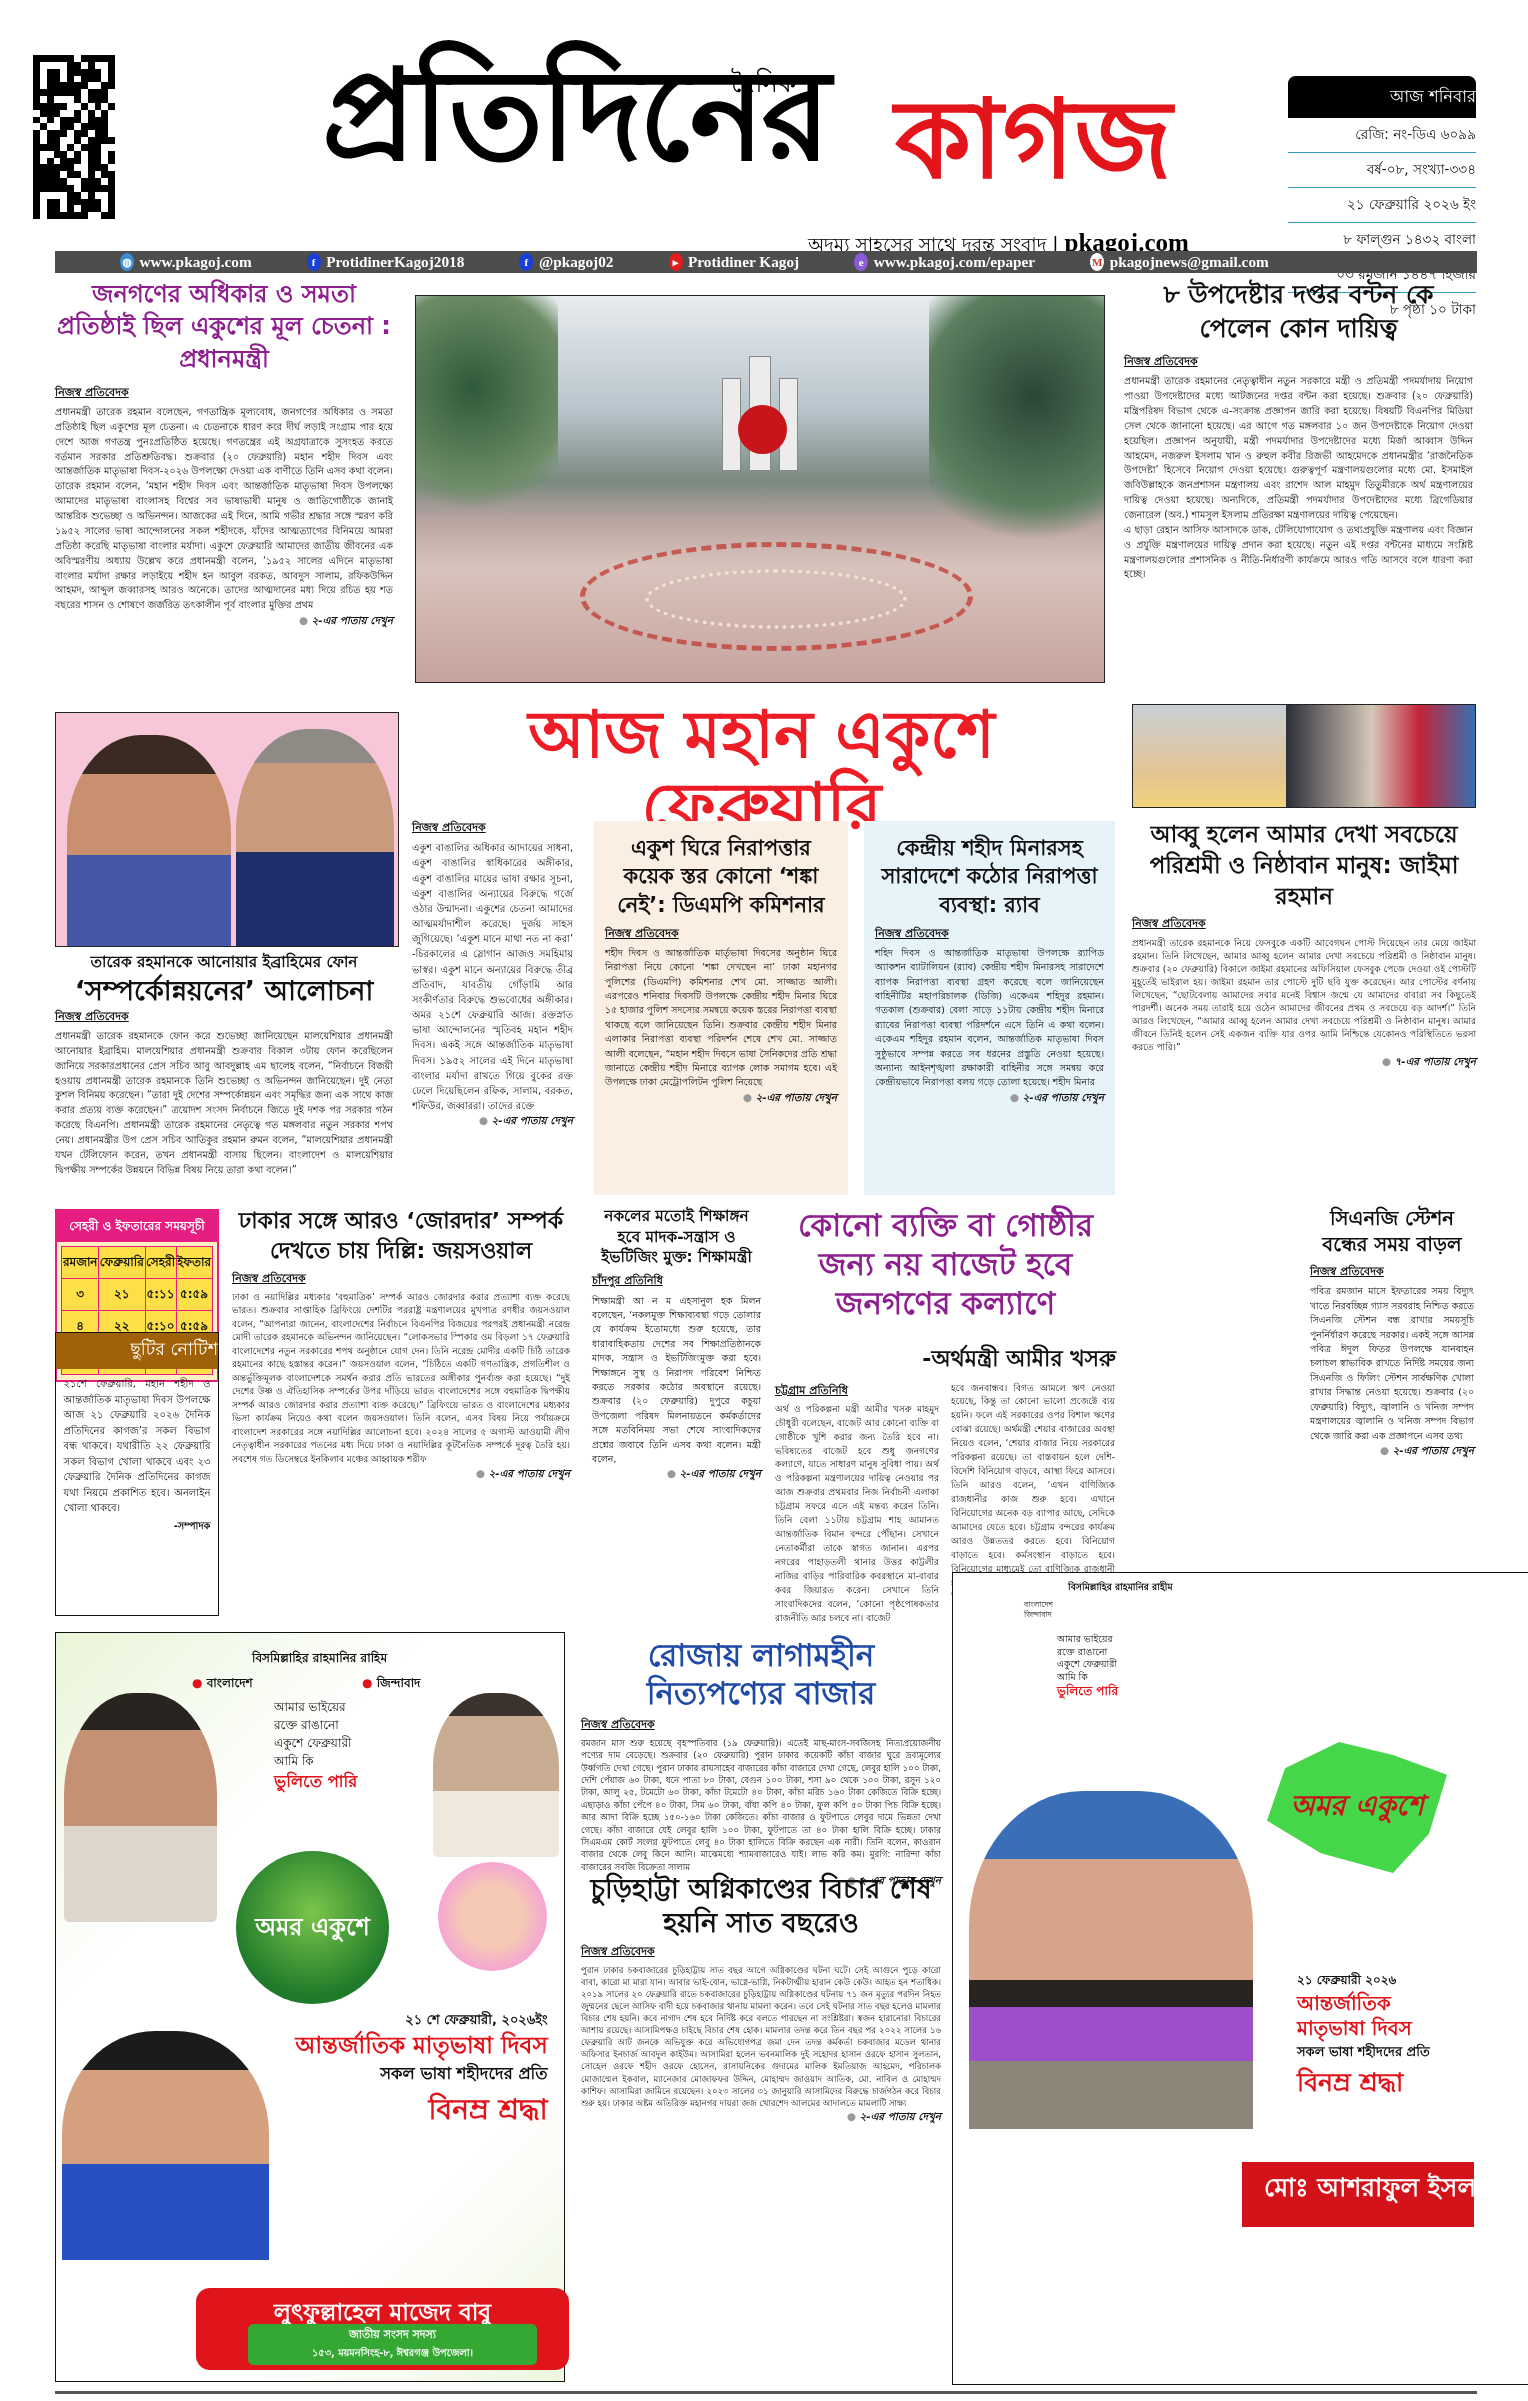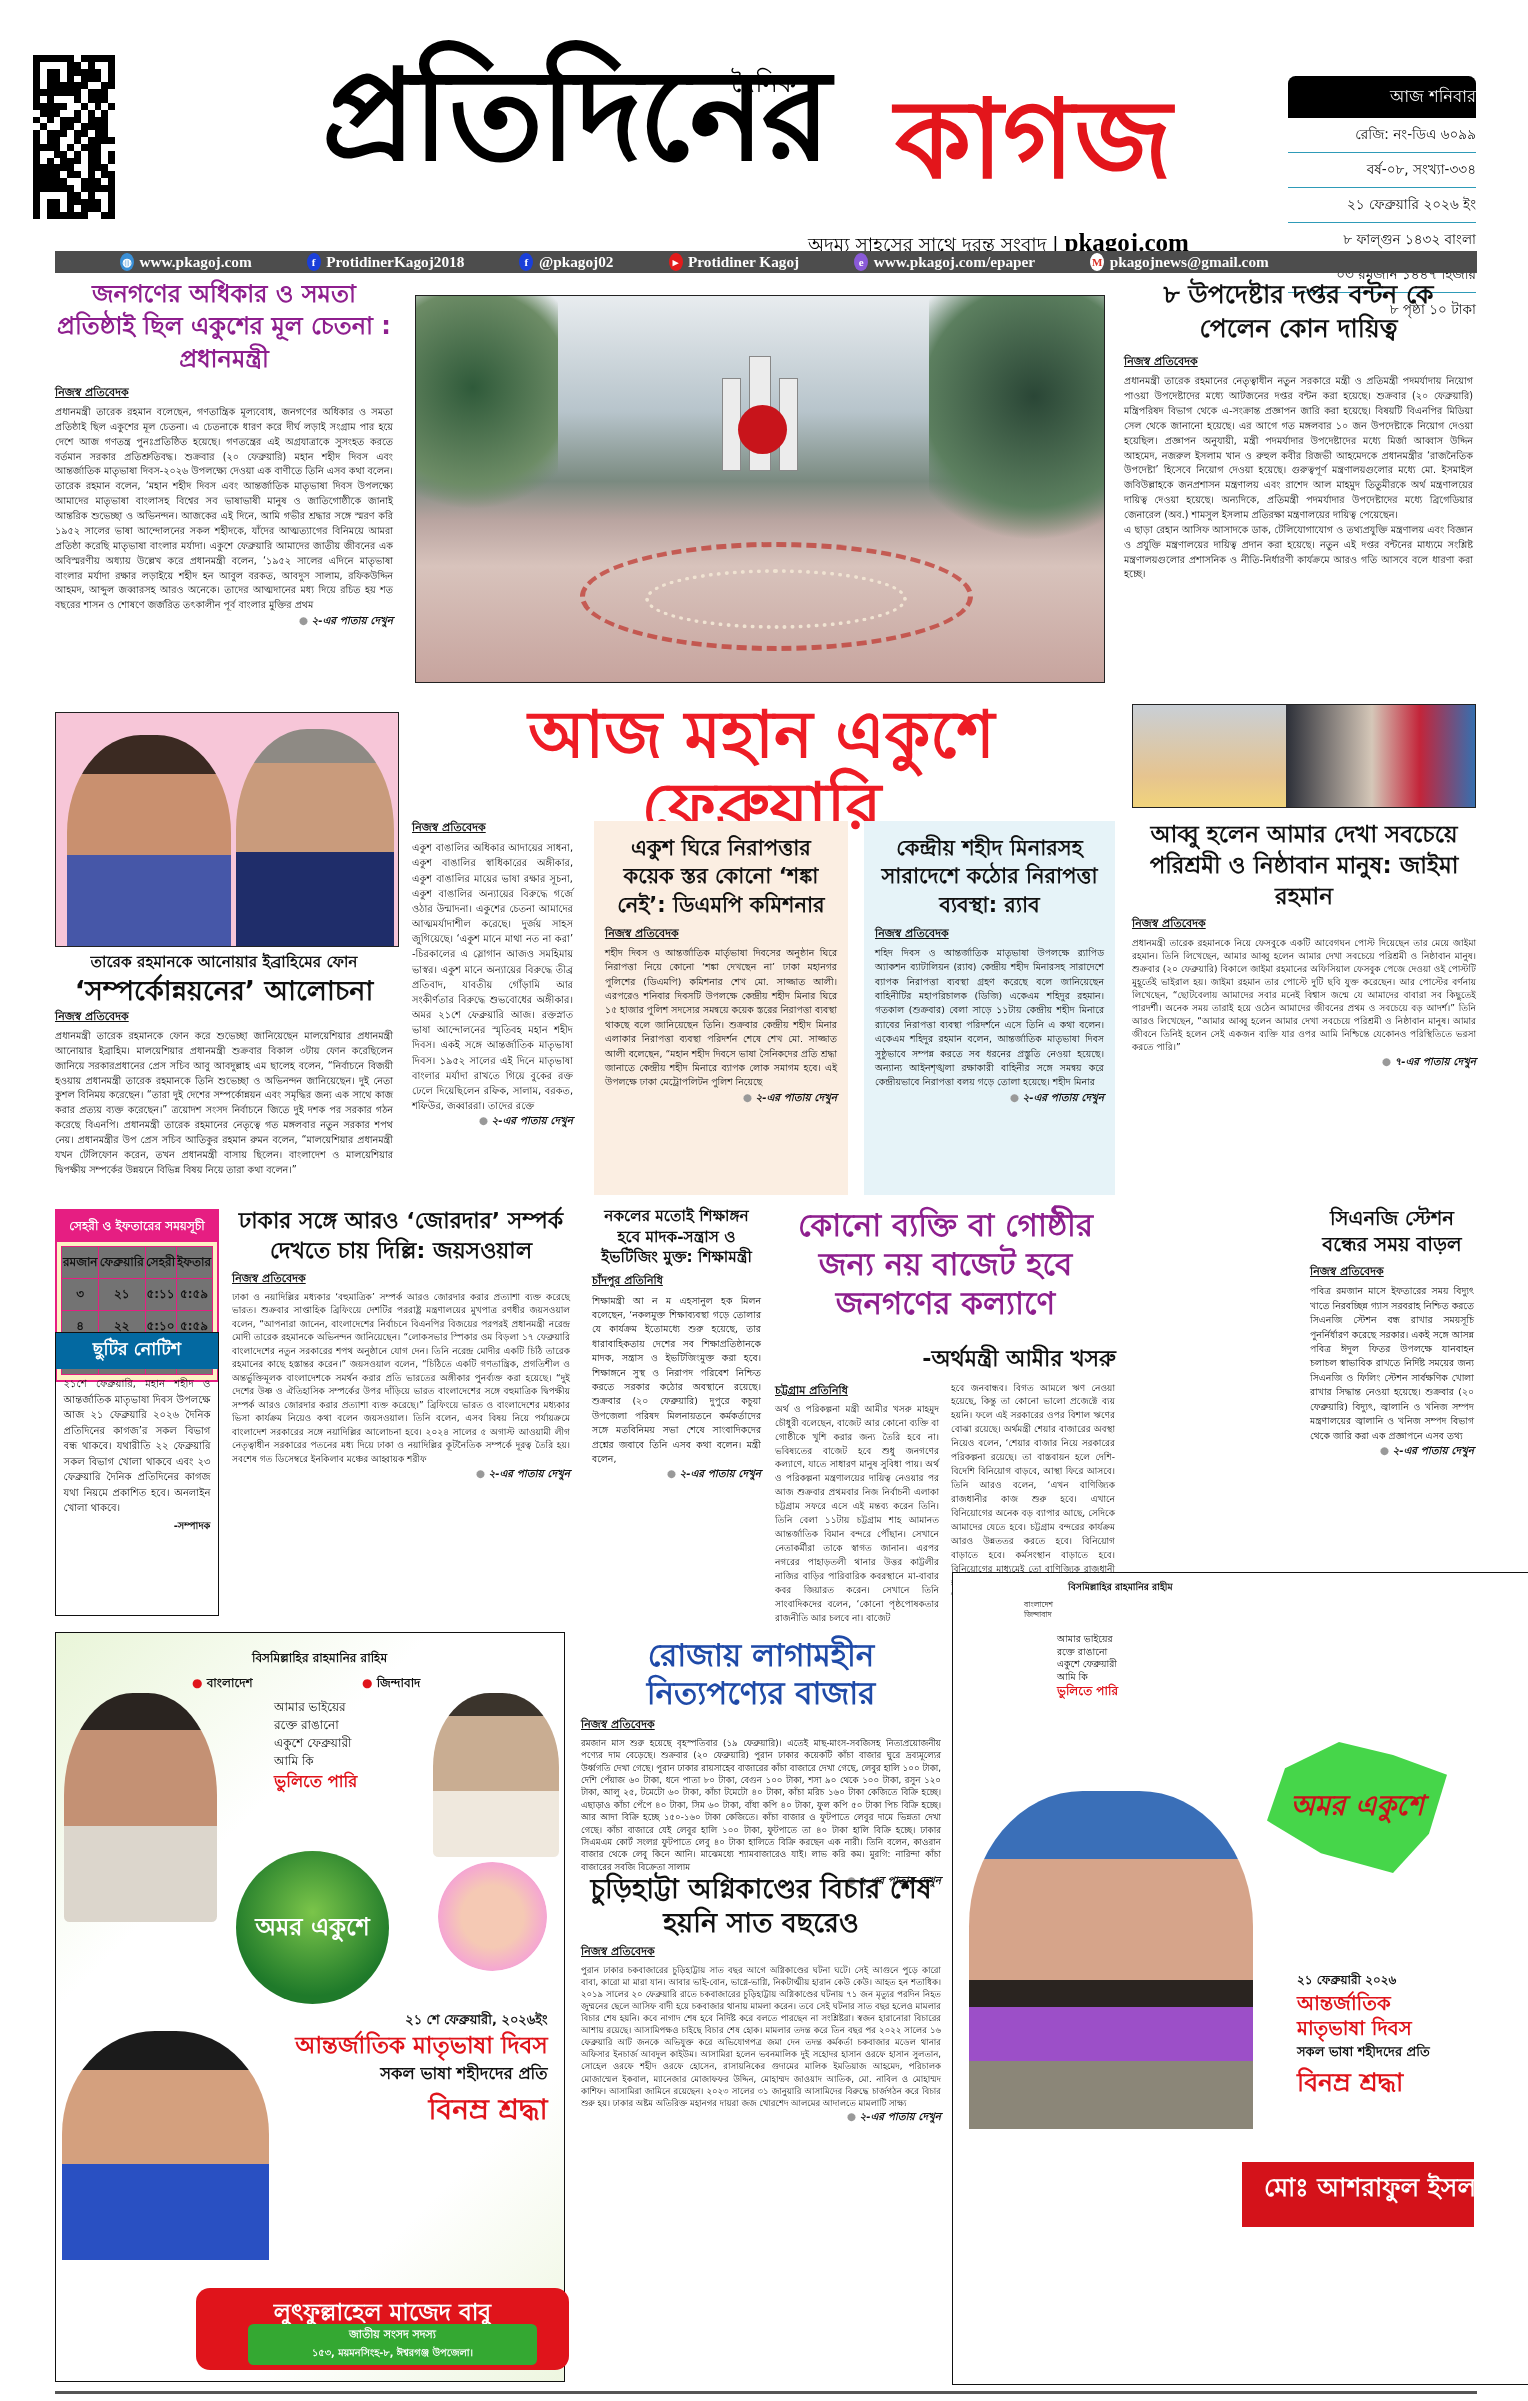--- a/index.html
+++ b/index.html
@@ -24,21 +24,21 @@
 .headline{font-weight:bold;text-align:center;line-height:1.35}
 .byline{font-size:11px;font-weight:bold;text-decoration:underline;margin-bottom:2.2px}
 .body{font-size:10.4px;line-height:1.55;text-align:justify}
 .cont{font-style:italic;font-weight:bold;font-size:10.4px;text-align:right}
 .cont:before{content:"● ";color:#999;font-style:normal}
 .photo{border:1.1px solid #222;overflow:hidden}
 .pink{background:#f7c6d8}
 .red-hl{color:#ee1c25}
 .boxed{border:1.6px solid #111}
 table.sehri{border-collapse:collapse;width:100%}
-table.sehri td{border:1.6px solid #e61e82;background:#737373;text-align:center;font-size:12px;padding:5.5px 0;font-weight:bold}
+table.sehri td{border:1.6px solid #e61e82;background:#fde047;text-align:center;font-size:12px;padding:5.5px 0;font-weight:bold}
 .ad{border:1.6px solid #111;background:#fff}
 .divider{background:#555;height:3.3px}
 </style>
 </head>
 <body>
 
 <div class="abs masthead-qr" id="qr">
     <div></div>
     <div></div>
     <div></div>
@@ -471,21 +471,21 @@
       <td>২৩</td>
       <td>৫:০৯</td>
       <td>৬:০০</td>
     </tr>
   </tbody>
       </table>
   </div>
 </div>
 
 <div class="abs boxed" style="left:55px;top:1332px;width:164px;height:284px">
-  <div style="background:#0369a1;color:#fff;font-weight:bold;font-size:17.5px;text-align:center;padding:3.3px 0">ছুটির নোটিশ</div>
+  <div style="background:#a16207;color:#fff;font-weight:normal;font-size:17.5px;text-align:right;padding:3.3px 0">ছুটির নোটিশ</div>
   <div class="body" style="padding:7.6px 7.6px 2.2px;font-size:10px">২১শে ফেব্রুয়ারি, মহান শহীদ ও আন্তর্জাতিক মাতৃভাষা দিবস উপলক্ষে আজ ২১ ফেব্রুয়ারি ২০২৬ দৈনিক প্রতিদিনের কাগজ’র সকল বিভাগ বন্ধ থাকবে। যথারীতি ২২ ফেব্রুয়ারি সকল বিভাগ খোলা থাকবে এবং ২৩ ফেব্রুয়ারি দৈনিক প্রতিদিনের কাগজ যথা নিয়মে প্রকাশিত হবে। অনলাইন খোলা থাকবে।</div>
   <div style="text-align:right;padding-right:7.6px;font-weight:bold;font-size:9.8px">-সম্পাদক</div>
 </div>
 
 <div class="abs" style="left:232px;top:1206px;width:338px">
   <div class="headline" style="font-size:22px">ঢাকার সঙ্গে আরও ‘জোরদার’ সম্পর্ক দেখতে চায় দিল্লি: জয়সওয়াল</div>
   <div class="byline" style="margin-top:4.4px">নিজস্ব প্রতিবেদক</div>
   <div class="body" style="font-size:9px;line-height:1.5">ঢাকা ও নয়াদিল্লির মধ্যকার ‘বহুমাত্রিক’ সম্পর্ক আরও জোরদার করার প্রত্যাশা ব্যক্ত করেছে ভারত। শুক্রবার সাপ্তাহিক ব্রিফিংয়ে দেশটির পররাষ্ট্র মন্ত্রণালয়ের মুখপাত্র রণধীর জয়সওয়াল বলেন, “আপনারা জানেন, বাংলাদেশের নির্বাচনে বিএনপির বিজয়ের পরপরই প্রধানমন্ত্রী নরেন্দ্র মোদী তারেক রহমানকে অভিনন্দন জানিয়েছেন। “লোকসভার স্পিকার ওম বিড়লা ১৭ ফেব্রুয়ারি বাংলাদেশের নতুন সরকারের শপথ অনুষ্ঠানে যোগ দেন। তিনি নরেন্দ্র মোদীর একটি চিঠি তারেক রহমানের কাছে হস্তান্তর করেন।” জয়সওয়াল বলেন, “চিঠিতে একটি গণতান্ত্রিক, প্রগতিশীল ও অন্তর্ভুক্তিমূলক বাংলাদেশকে সমর্থন করার প্রতি ভারতের অঙ্গীকার পুনর্ব্যক্ত করা হয়েছে। “দুই দেশের উষ্ণ ও ঐতিহাসিক সম্পর্কের উপর দাঁড়িয়ে ভারত বাংলাদেশের সঙ্গে বহুমাত্রিক দ্বিপক্ষীয় সম্পর্ক আরও জোরদার করার প্রত্যাশা ব্যক্ত করেছে।” ব্রিফিংয়ে ভারত ও বাংলাদেশের মধ্যকার ভিসা কার্যক্রম নিয়েও কথা বলেন জয়সওয়াল। তিনি বলেন, এসব বিষয় নিয়ে পর্যায়ক্রমে বাংলাদেশ সরকারের সঙ্গে নয়াদিল্লির আলোচনা হবে। ২০২৪ সালের ৫ অগাস্ট আওয়ামী লীগ নেতৃত্বাধীন সরকারের পতনের মধ্য দিয়ে ঢাকা ও নয়াদিল্লির কূটনৈতিক সম্পর্কে দূরত্ব তৈরি হয়। সবশেষ গত ডিসেম্বরে ইনকিলাব মঞ্চের আহ্বায়ক শরীফ</div>
   <div class="cont">২-এর পাতায় দেখুন</div>
 </div>

